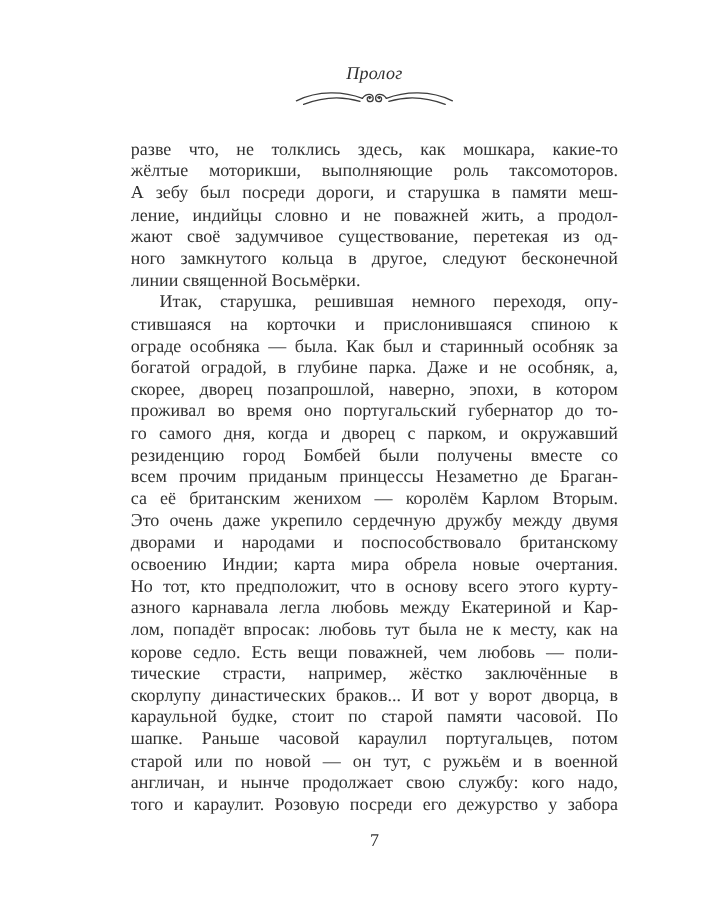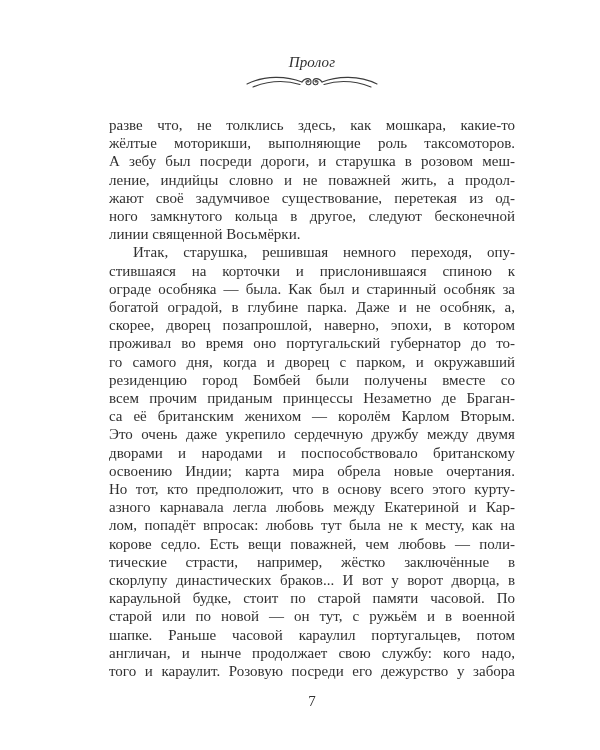--- a/index.html
+++ b/index.html
@@ -85,21 +85,21 @@
             </g>
             <use href="#lf" transform="translate(134,0) scale(-1,1)"></use>
           </g>
         </svg>
       </div>
     </header>
 
     <main class="body-text">
         <div class="line">разве что, не толклись здесь, как мошкара, какие-то</div>
         <div class="line">жёлтые моторикши, выполняющие роль таксомоторов.</div>
-        <div class="line">А зебу был посреди дороги, и старушка в розовом меш-</div>
+        <div class="line">А зебу был посреди дороги, и старушка в памяти меш-</div>
         <div class="line">ление, индийцы словно и не поважней жить, а продол-</div>
         <div class="line">жают своё задумчивое существование, перетекая из од-</div>
         <div class="line">ного замкнутого кольца в другое, следуют бесконечной</div>
         <div class="line para-end">линии священной Восьмёрки.</div>
         <div class="line indent">Итак, старушка, решившая немного переходя, опу-</div>
         <div class="line">стившаяся на корточки и прислонившаяся спиною к</div>
         <div class="line">ограде особняка — была. Как был и старинный особняк за</div>
         <div class="line">богатой оградой, в глубине парка. Даже и не особняк, а,</div>
         <div class="line">скорее, дворец позапрошлой, наверно, эпохи, в котором</div>
         <div class="line">проживал во время оно португальский губернатор до то-</div>
@@ -110,22 +110,22 @@
         <div class="line">Это очень даже укрепило сердечную дружбу между двумя</div>
         <div class="line">дворами и народами и поспособствовало британскому</div>
         <div class="line">освоению Индии; карта мира обрела новые очертания.</div>
         <div class="line">Но тот, кто предположит, что в основу всего этого курту-</div>
         <div class="line">азного карнавала легла любовь между Екатериной и Кар-</div>
         <div class="line">лом, попадёт впросак: любовь тут была не к месту, как на</div>
         <div class="line">корове седло. Есть вещи поважней, чем любовь — поли-</div>
         <div class="line">тические страсти, например, жёстко заключённые в</div>
         <div class="line">скорлупу династических браков... И вот у ворот дворца, в</div>
         <div class="line">караульной будке, стоит по старой памяти часовой. По</div>
+        <div class="line">шапке. Раньше часовой караулил португальцев, потом</div>
         <div class="line">старой или по новой — он тут, с ружьём и в военной</div>
-        <div class="line">шапке. Раньше часовой караулил португальцев, потом</div>
         <div class="line">англичан, и нынче продолжает свою службу: кого надо,</div>
         <div class="line">того и караулит. Розовую посреди его дежурство у забора</div>
       </main>
 
     <footer>
       <div class="page-number">7</div>
     </footer>
 
   </div>
 </div>

